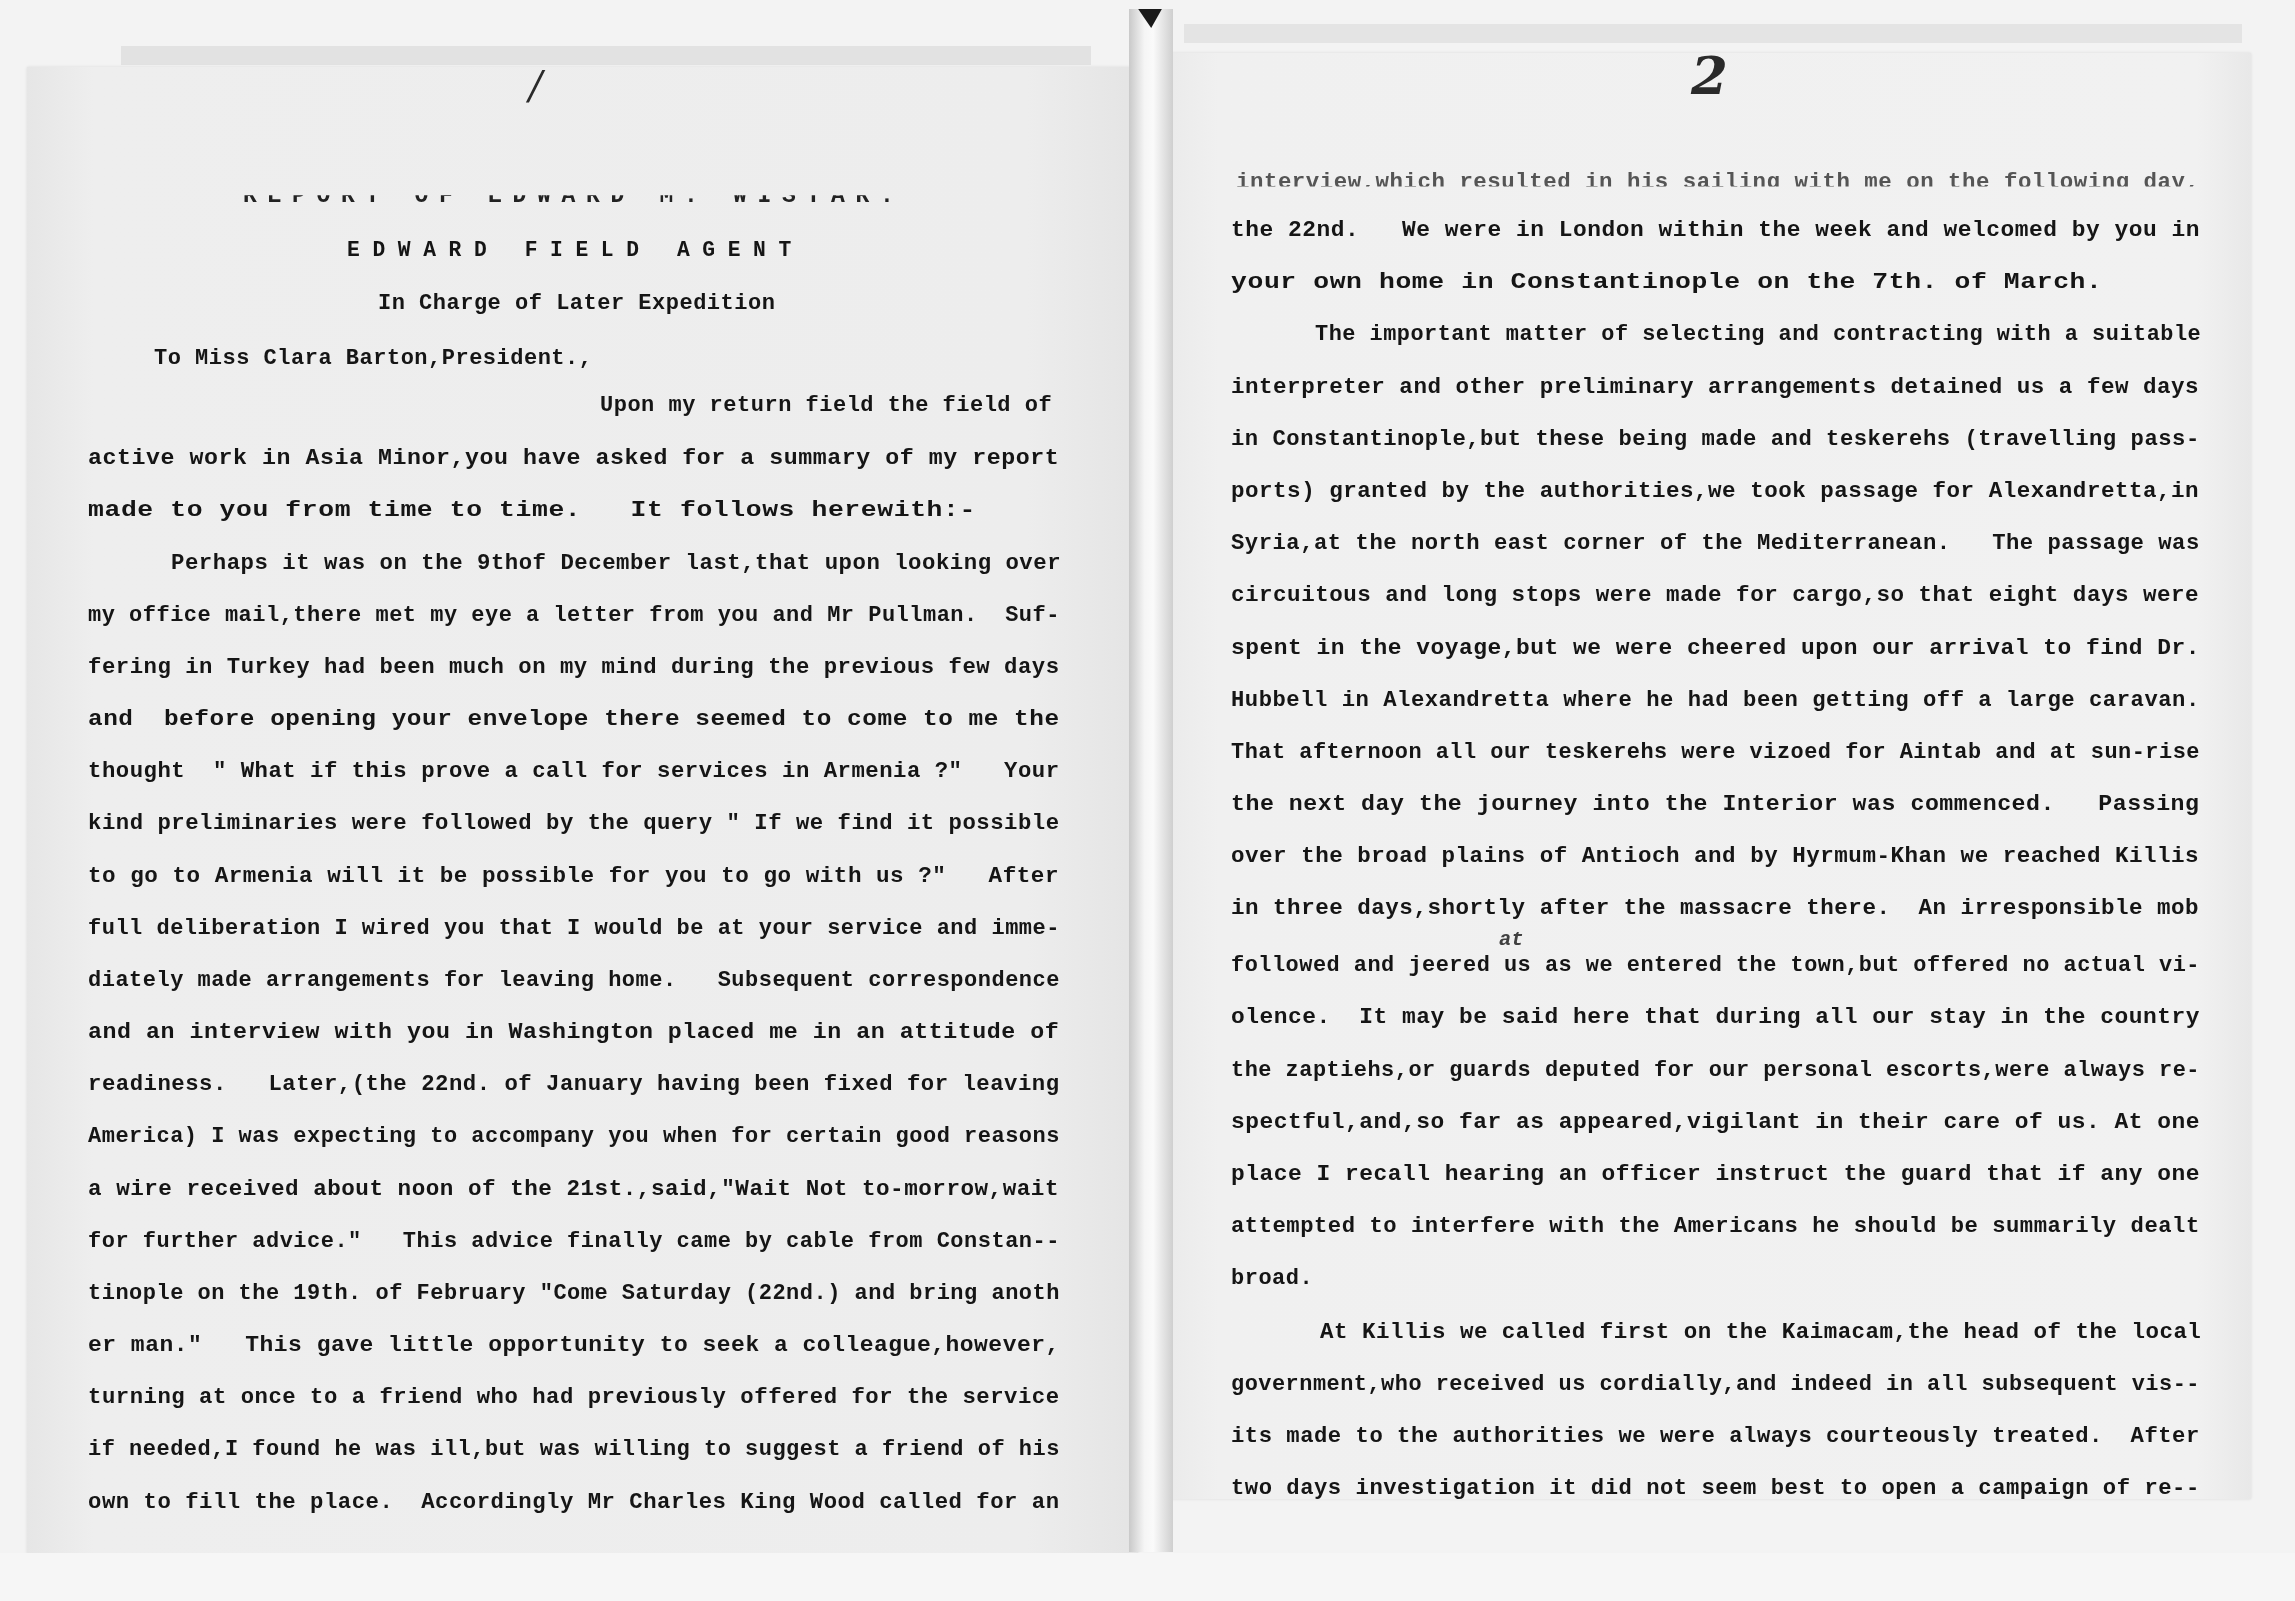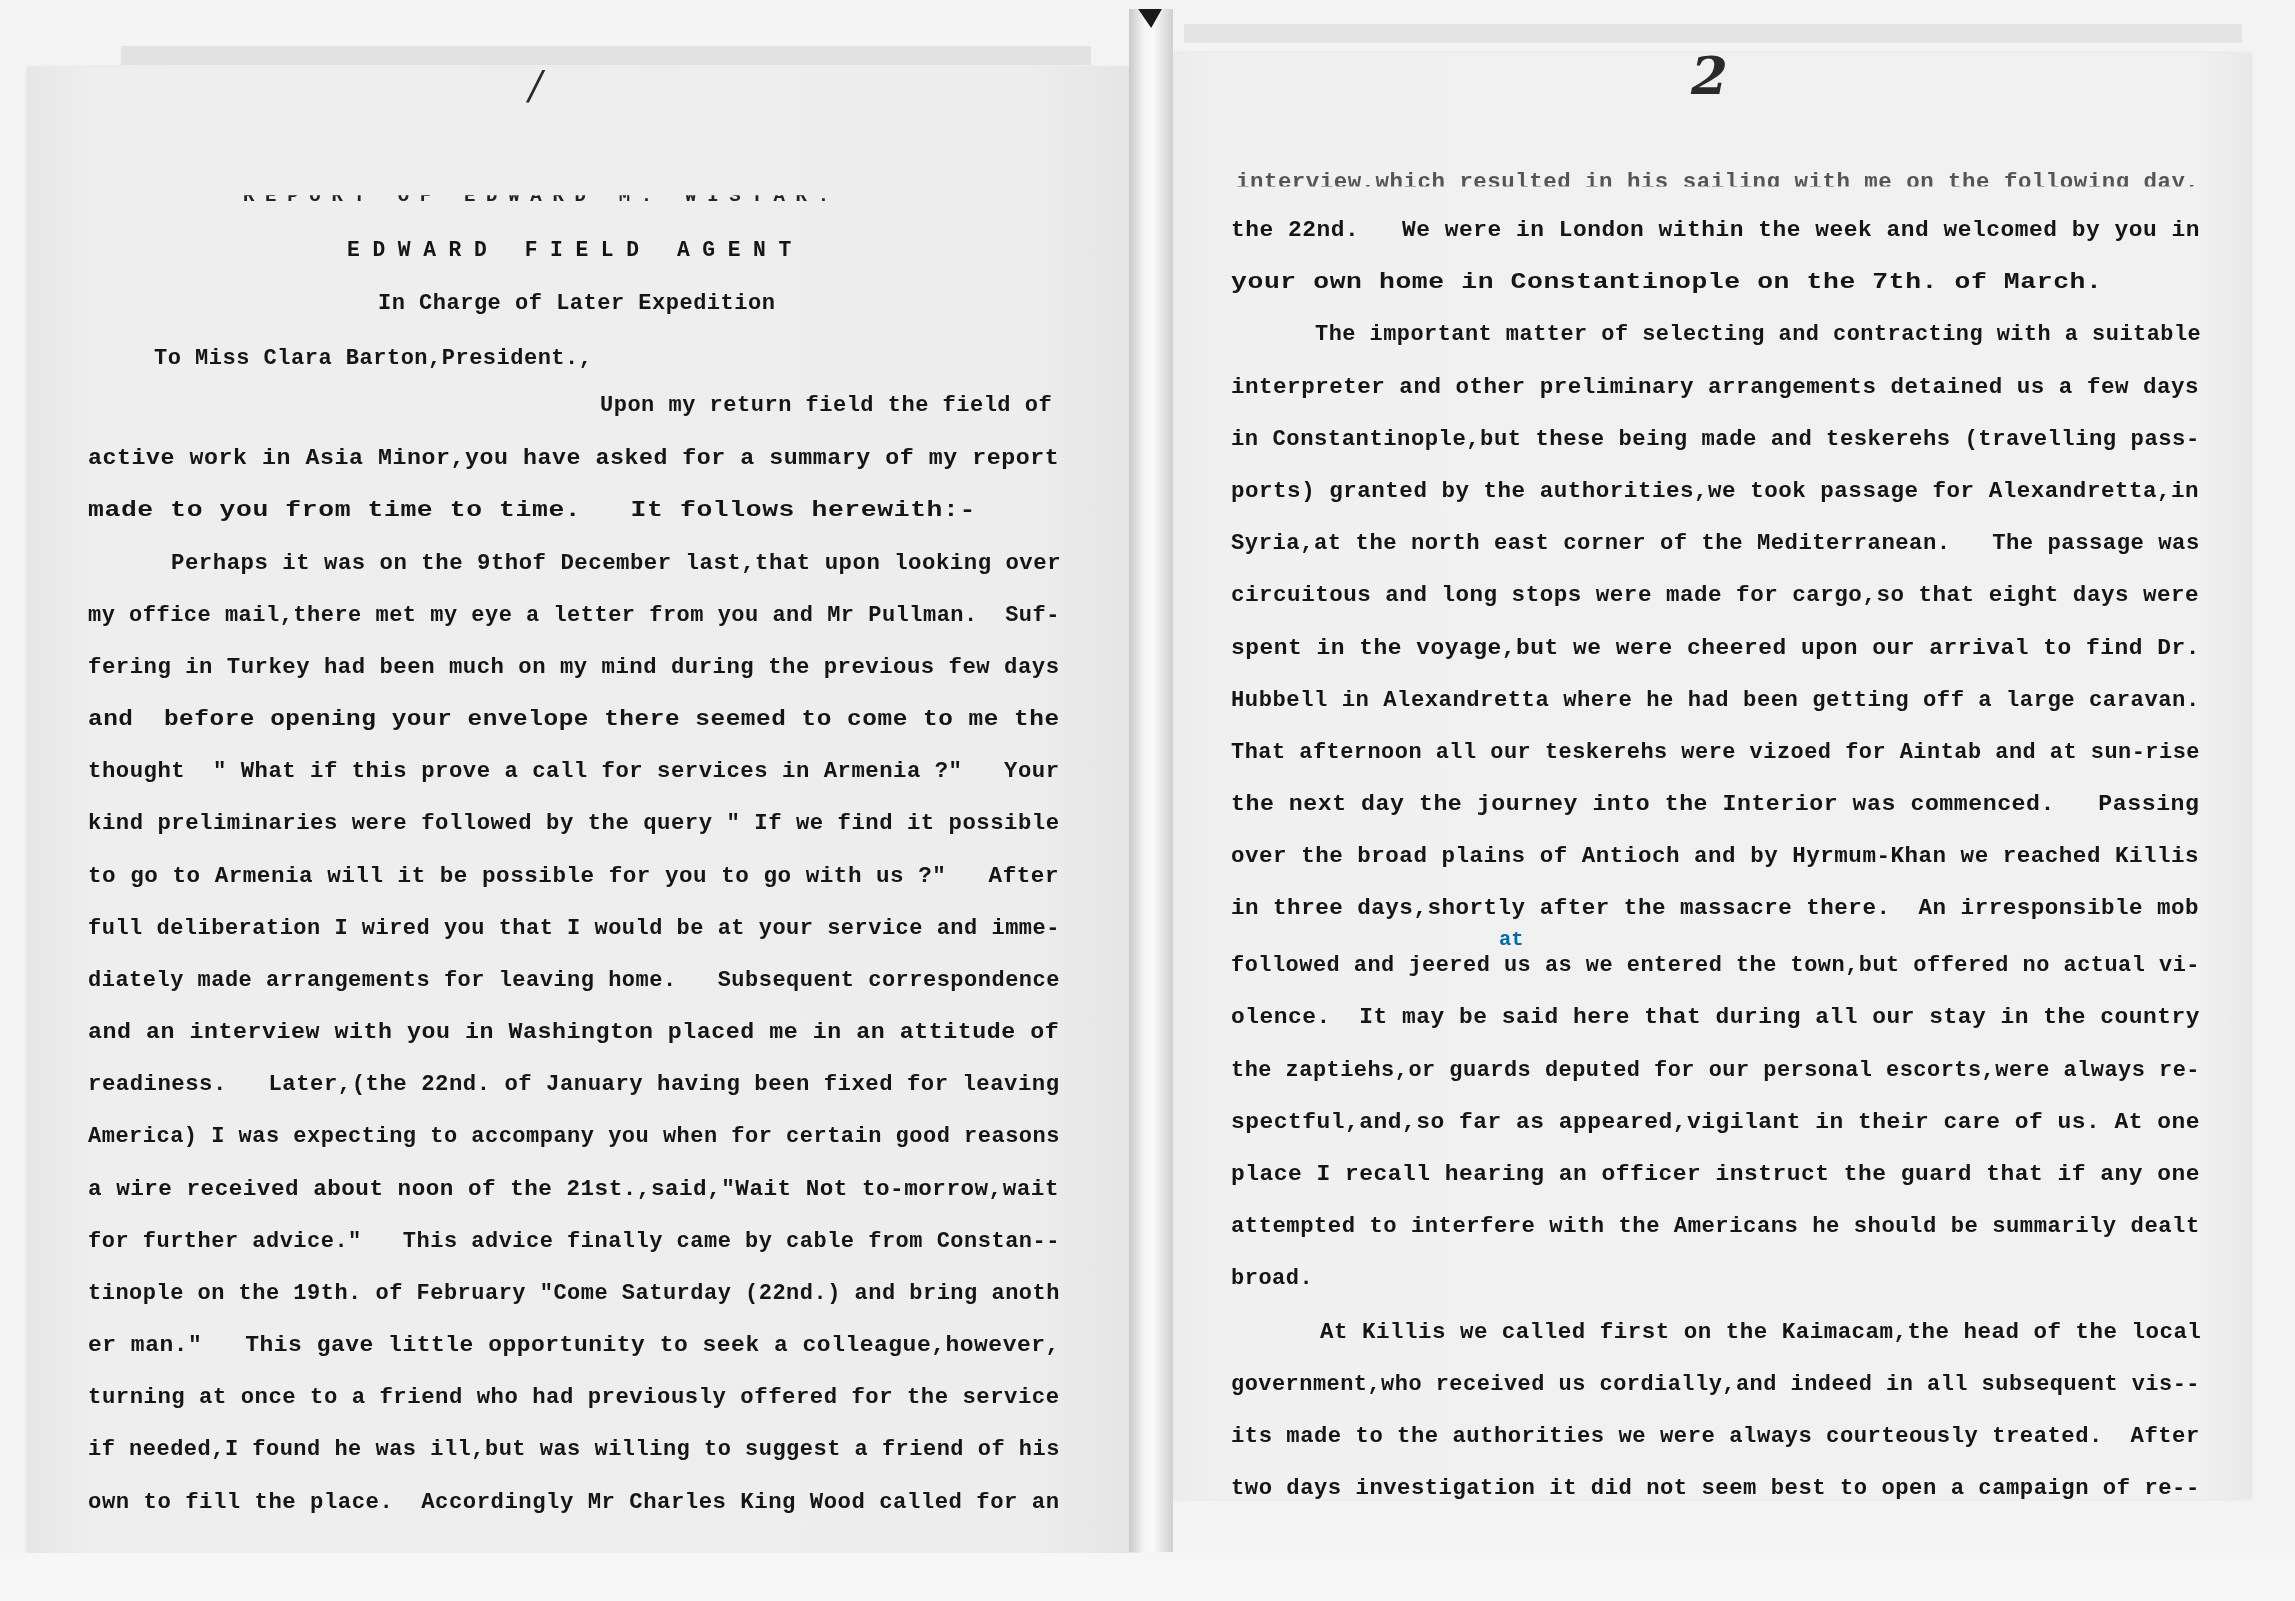--- a/index.html
+++ b/index.html
@@ -86,21 +86,21 @@
       white-space: pre;
       font-size: 22px;
       font-weight: 700;
       letter-spacing: 0.5px;
       line-height: 27px;
       color: #151515;
       transform-origin: left center;
     }
     .faint { color: #555; }
     .heading-cut {
-      font-size: 19px;
+      font-size: 23px;
       letter-spacing: 10.7px;
       clip-path: inset(45% 0 0 0);
       color: #222;
     }
     .spaced-caps {
       letter-spacing: 12.6px;
       font-size: 21.3px;
     }
     .handwritten {
       position: absolute;
@@ -117,22 +117,23 @@
     .page-mark-2 {
       left: 1691px;
       top: 44px;
       font-size: 53px;
       font-weight: 700;
     }
     .interline {
       position: absolute;
       font-size: 20.4px;
       font-weight: 700;
-      color: #0369a1;
+      color: #404040;
       white-space: pre;
+      font-style: italic;
     }
   </style>
 </head>
 <body>
 
 <div class="scan-bg"></div>
 <div class="page-left-top-strip"></div>
 <div class="page-right-top-strip"></div>
 
 <div class="page page-left"></div>

